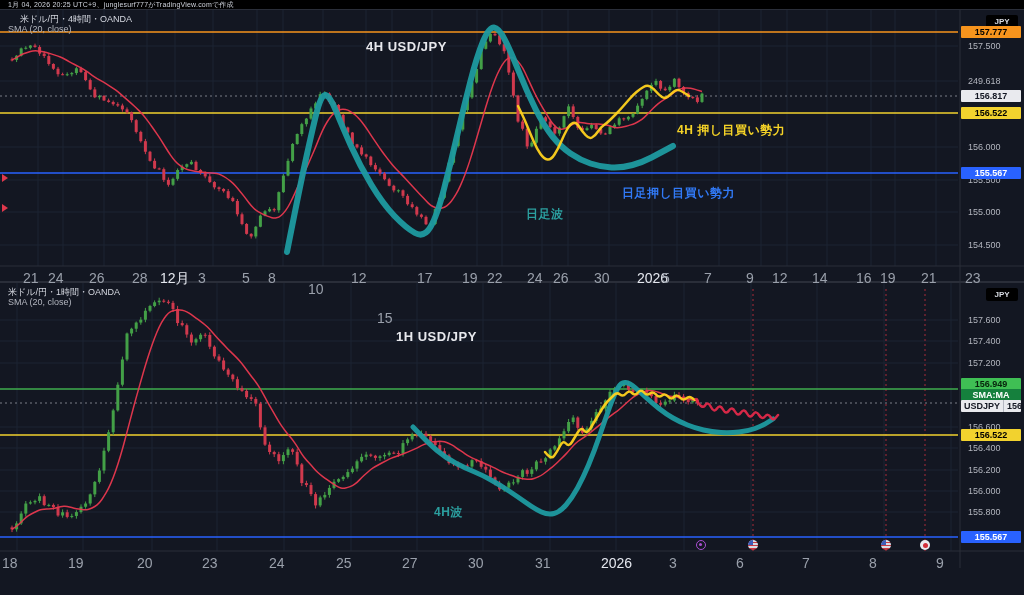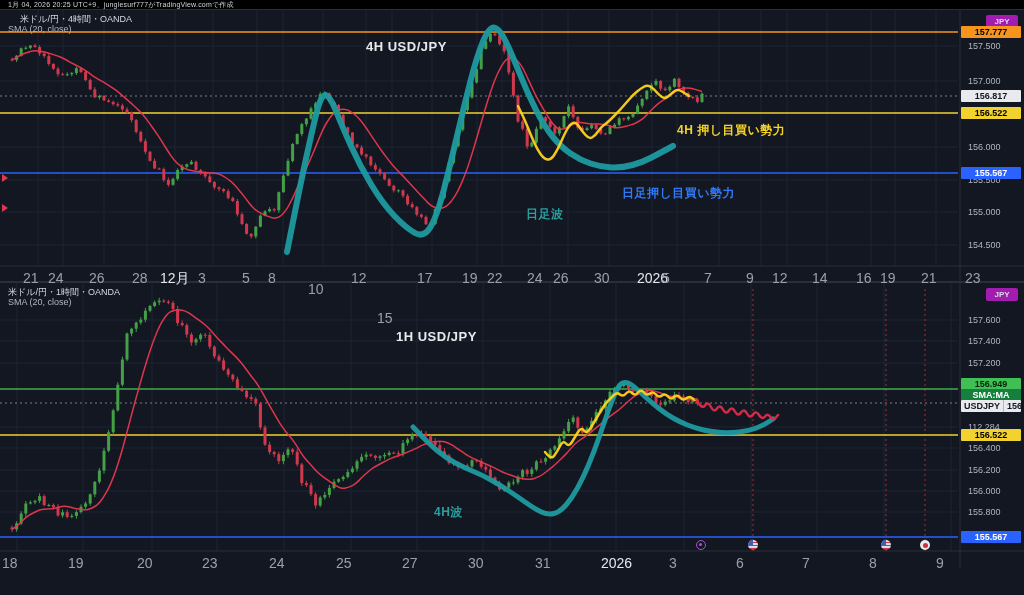--- a/index.html
+++ b/index.html
@@ -11,21 +11,21 @@
   #chart-svg{position:absolute;left:0;top:0;}
   .abs{position:absolute;white-space:nowrap;}
   .legend1{color:#d5d8e0;font-size:9px;}
   .legend2{color:#b2b5be;font-size:9px;}
   .price-label{color:#b2b5be;font-size:9px;left:968px;}
   .badge{left:961px;width:60px;height:12px;font-size:9px;line-height:12px;text-align:center;
          border-radius:1px;font-weight:bold;}
   .badge.split{display:flex;padding:0;}
   .badge.split span{flex:0 0 auto;padding:0 3px;}
   .badge.split .v{border-left:1px solid #b5b8c2;flex:1;}
-  .axis-btn{left:986px;width:32px;height:13px;background:#a21caf;color:#d8dbe3;font-size:8px;
+  .axis-btn{left:986px;width:32px;height:13px;background:#000000;color:#d8dbe3;font-size:8px;
             line-height:13px;text-align:center;border-radius:2px;font-weight:bold;}
   .tick{width:30px;text-align:left;font-size:14px;color:#9aa0ab;}
   .tick.major{color:#e4e7ee;}
   .anno{font-weight:bold;letter-spacing:.5px;}
   .footer{position:absolute;left:0;top:568px;width:1024px;height:27px;background:#1e222d;
           border-top:1px solid #14171f;display:flex;align-items:center;padding-left:12px;
           box-sizing:border-box;gap:7px;}
   .tv-name{color:#e6e8ee;font-size:13px;font-weight:bold;letter-spacing:.2px;}
   .evt{position:absolute;width:10px;height:10px;border-radius:50%;overflow:hidden;box-sizing:border-box;}
   .evt.us{background:repeating-linear-gradient(180deg,#d8dce6 0 1.6px,#c83a44 1.6px 3.2px);}
@@ -733,21 +733,21 @@
       <div class="tri" style="left: 2px; top: 174px;"></div>
       <div class="tri" style="left: 2px; top: 204px;"></div>
       <div class="abs legend1" style="left: 20px; top: 13px;">米ドル/円・4時間・OANDA</div>
       <div class="abs legend2" style="left: 8px; top: 24px;">SMA (20, close)</div>
       <div class="abs anno" style="left: 366px; top: 39px; color: rgb(232, 233, 237); font-size: 13px;">4H USD/JPY</div>
       <div class="abs anno" style="left: 677px; top: 122px; color: rgb(245, 211, 39); font-size: 12px;">4H 押し目買い勢力</div>
       <div class="abs anno" style="left: 622px; top: 185px; color: rgb(49, 121, 245); font-size: 12px;">日足押し目買い勢力</div>
       <div class="abs anno" style="left: 526px; top: 206px; color: rgb(43, 159, 159); font-size: 12px;">日足波</div>
       <div class="abs axis-btn" style="top: 15px;">JPY</div>
       <div class="abs price-label" style="top: 41px;">157.500</div>
-      <div class="abs price-label" style="top: 76px;">157.000</div>
+      <div class="abs price-label" style="top: 76px;">249.618</div>
       <div class="abs price-label" style="top: 142px;">156.000</div>
       <div class="abs price-label" style="top: 175px;">155.500</div>
       <div class="abs price-label" style="top: 207px;">155.000</div>
       <div class="abs price-label" style="top: 240px;">154.500</div>
       <div class="abs badge" style="top: 26px; background: rgb(247, 148, 29); color: rgb(0, 0, 0);">157.777</div>
       <div class="abs badge" style="top: 90px; background: rgb(233, 234, 238); color: rgb(19, 23, 34);">156.817</div>
       <div class="abs badge" style="top: 107px; background: rgb(242, 210, 46); color: rgb(0, 0, 0);">156.522</div>
       <div class="abs badge" style="top: 167px; background: rgb(41, 98, 255); color: rgb(255, 255, 255);">155.567</div>
       <div class="abs tick" style="left: 23px; top: 270px;">21</div>
       <div class="abs tick" style="left: 48px; top: 270px;">24</div>
@@ -777,21 +777,21 @@
       <div class="abs tick" style="left: 921px; top: 270px;">21</div>
       <div class="abs tick" style="left: 965px; top: 270px;">23</div>
       <div class="abs legend1" style="left: 8px; top: 286px;">米ドル/円・1時間・OANDA</div>
       <div class="abs legend2" style="left: 8px; top: 297px;">SMA (20, close)</div>
       <div class="abs anno" style="left: 396px; top: 329px; color: rgb(232, 233, 237); font-size: 13px;">1H USD/JPY</div>
       <div class="abs anno" style="left: 434px; top: 504px; color: rgb(43, 159, 159); font-size: 12px;">4H波</div>
       <div class="abs axis-btn" style="top: 288px;">JPY</div>
       <div class="abs price-label" style="top: 315px;">157.600</div>
       <div class="abs price-label" style="top: 336px;">157.400</div>
       <div class="abs price-label" style="top: 358px;">157.200</div>
-      <div class="abs price-label" style="top: 422px;">112.284</div>
+      <div class="abs price-label" style="top: 422px;">156.600</div>
       <div class="abs price-label" style="top: 443px;">156.400</div>
       <div class="abs price-label" style="top: 465px;">156.200</div>
       <div class="abs price-label" style="top: 486px;">156.000</div>
       <div class="abs price-label" style="top: 507px;">155.800</div>
       <div class="abs badge" style="top: 378px; background: rgb(63, 191, 84); color: rgb(6, 35, 11);">156.949</div>
       <div class="abs badge" style="top: 389px; background: #15803d; color: rgb(255, 255, 255);">SMA:MA</div>
       <div class="abs badge split" style="top: 400px; background: rgb(233, 234, 238); color: rgb(19, 23, 34);">
         <span>USDJPY</span>
         <span class="v">156.817</span>
       </div>

